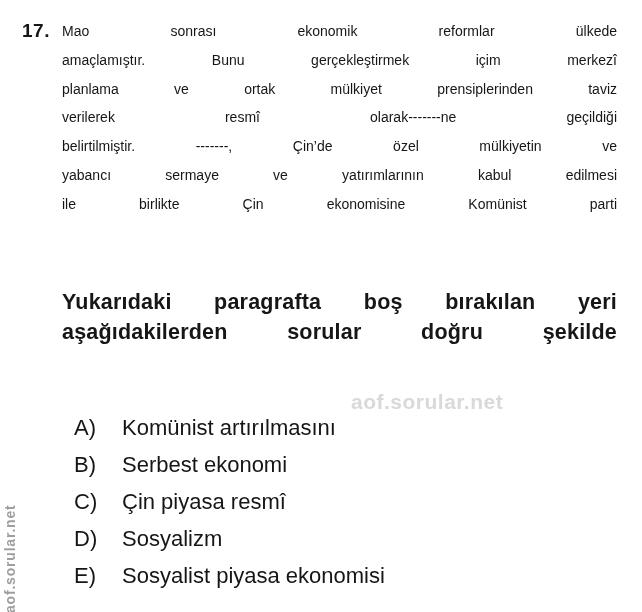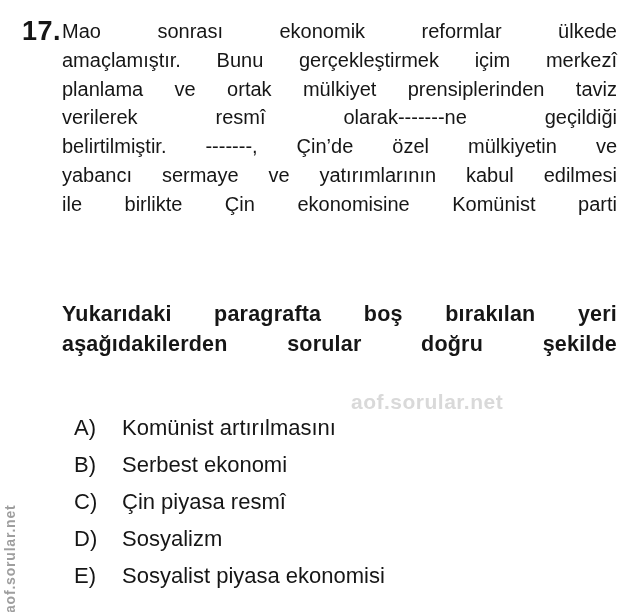--- a/index.html
+++ b/index.html
@@ -2,28 +2,28 @@
 <html><head>
 <meta charset="utf-8">
 <style>
   html,body{margin:0;padding:0;background:#fff;}
   .page{
     position:relative;width:642px;height:612px;background:#ffffff;
     font-family:"Liberation Sans",sans-serif;color:#161616;overflow:hidden;
   }
   .qnum{
     position:absolute;left:22px;top:17px;
-    font-size:27px;line-height:28.8px;font-weight:bold;letter-spacing:.5px;
+    font-size:19px;line-height:28.8px;font-weight:bold;letter-spacing:.5px;
   }
   .para{
     position:absolute;left:62px;top:17px;width:555px;
-    font-size:20px;line-height:28.8px;
+    font-size:14px;line-height:28.8px;
   }
   .prompt{
-    position:absolute;left:62px;top:300px;width:555px;
+    position:absolute;left:62px;top:288px;width:555px;
     font-size:21.5px;line-height:29.5px;font-weight:bold;letter-spacing:.2px;
   }
   .line.just{text-align:justify;text-align-last:justify;}
   .line.left{text-align:left;}
   .wm-center{
     position:absolute;left:351px;top:390px;
     font-size:21px;font-weight:bold;letter-spacing:.5px;white-space:nowrap;
   }
   .options{position:absolute;left:74px;top:414px;width:530px;}
   .opt{display:flex;height:37px;font-size:22px;line-height:28px;}

